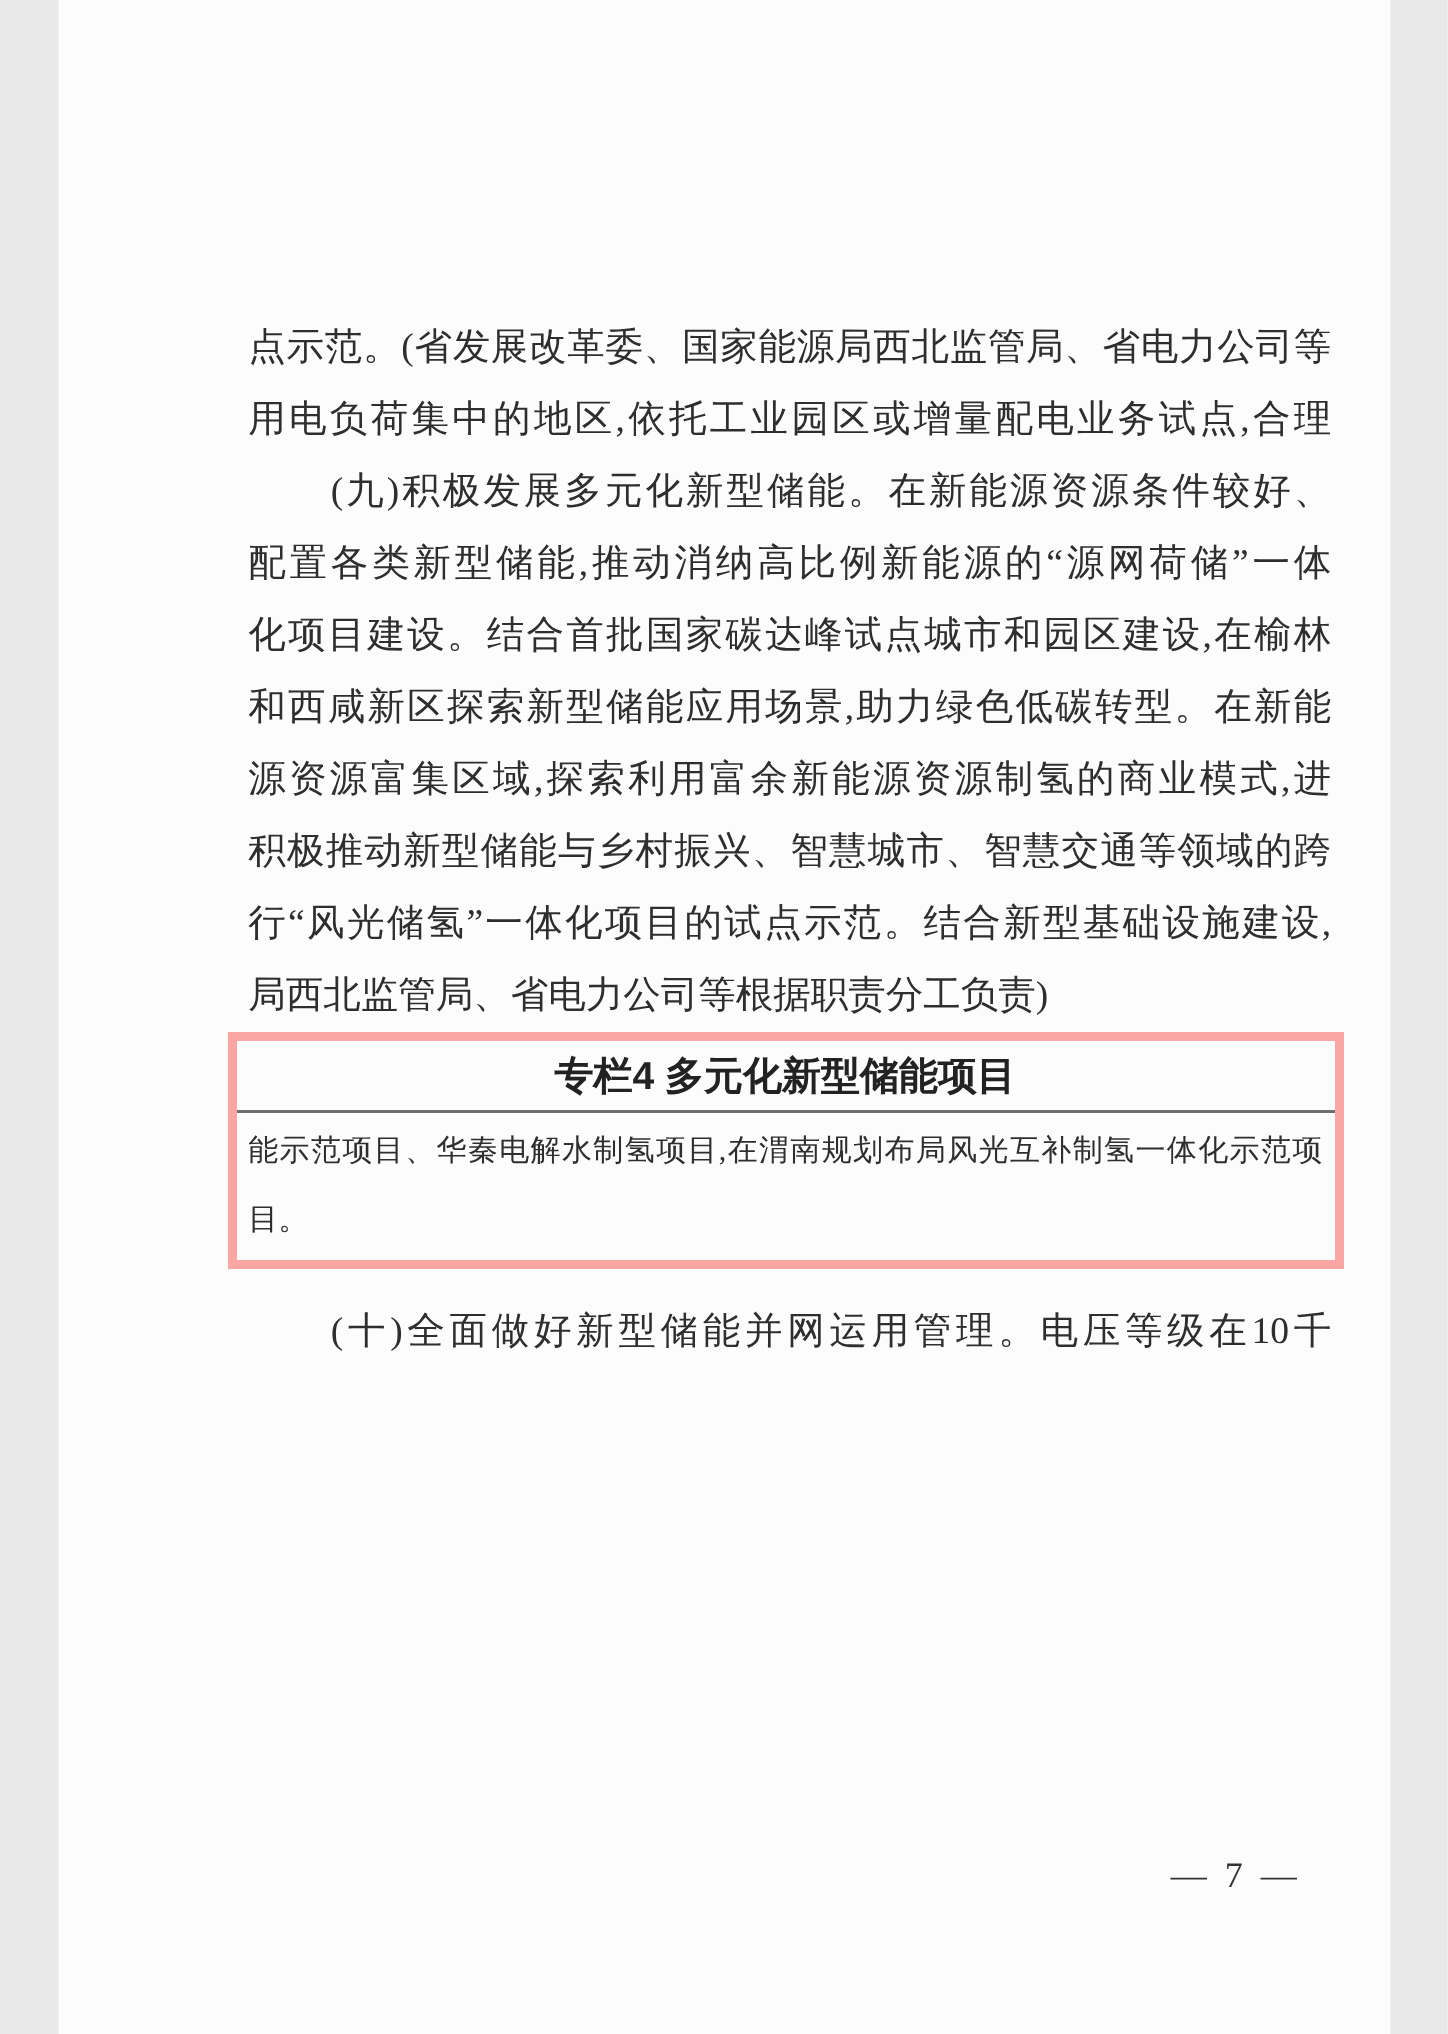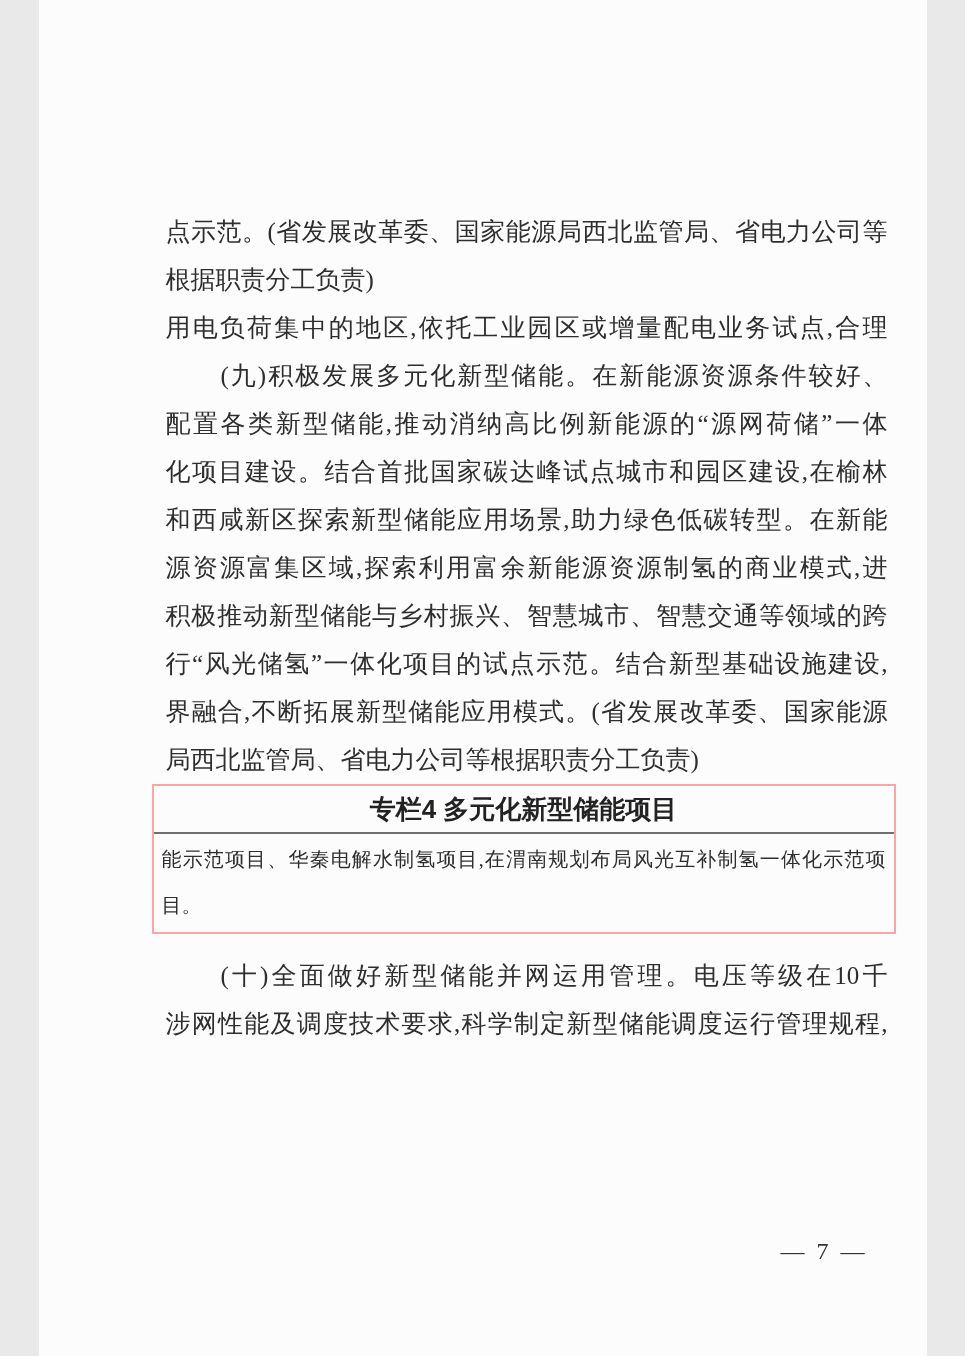--- a/index.html
+++ b/index.html
@@ -26,21 +26,21 @@
     text-align:justify;
     text-align-last:justify;
     white-space:normal;
   }
   .line.end { text-align-last:left; }
   .indent2 { text-indent:2.2em; }
 
   .callout {
     margin-left:-14px;
     width:744px;
-    border:2px solid #fca5a5;
+    border:6px solid #fca5a5;
     background:#fcfcfc;
   }
   .callout-title {
     font-family:"Liberation Sans","DejaVu Sans",sans-serif;
     font-weight:700;
     font-size:26px;
     line-height:46px;
     text-align:center;
     color:#222;
     border-bottom:2px solid #6f6f6f;
@@ -64,45 +64,42 @@
   }
 </style>
 </head>
 <body>
 
 <div class="page">
   <div class="content">
 
     <p class="para">
       <span class="line">点示范。(省发展改革委、国家能源局西北监管局、省电力公司等</span>
-      <span class="line end">根据职责分工负责)</span>
     </p>
 
     <p class="para">
       <span class="line">用电负荷集中的地区,依托工业园区或增量配电业务试点,合理</span>
       <span class="line indent2">(九)积极发展多元化新型储能。在新能源资源条件较好、</span>
       <span class="line">配置各类新型储能,推动消纳高比例新能源的“源网荷储”一体</span>
       <span class="line">化项目建设。结合首批国家碳达峰试点城市和园区建设,在榆林</span>
       <span class="line">和西咸新区探索新型储能应用场景,助力绿色低碳转型。在新能</span>
       <span class="line">源资源富集区域,探索利用富余新能源资源制氢的商业模式,进</span>
       <span class="line">积极推动新型储能与乡村振兴、智慧城市、智慧交通等领域的跨</span>
       <span class="line">行“风光储氢”一体化项目的试点示范。结合新型基础设施建设,</span>
-      <span class="line">界融合,不断拓展新型储能应用模式。(省发展改革委、国家能源</span>
       <span class="line end">局西北监管局、省电力公司等根据职责分工负责)</span>
     </p>
 
     <div class="callout">
       <div class="callout-title">专栏4 多元化新型储能项目</div>
       <div class="callout-body">
         <span class="line">能示范项目、华秦电解水制氢项目,在渭南规划布局风光互补制氢一体化示范项</span>
         <span class="line end">目。</span>
       </div>
     </div>
 
     <p class="para para-after-box">
       <span class="line indent2">(十)全面做好新型储能并网运用管理。电压等级在10千</span>
-      <span class="line">涉网性能及调度技术要求,科学制定新型储能调度运行管理规程,</span>
     </p>
 
   </div>
 
   <div class="page-number">— 7 —</div>
 </div>
 
 </body></html>

